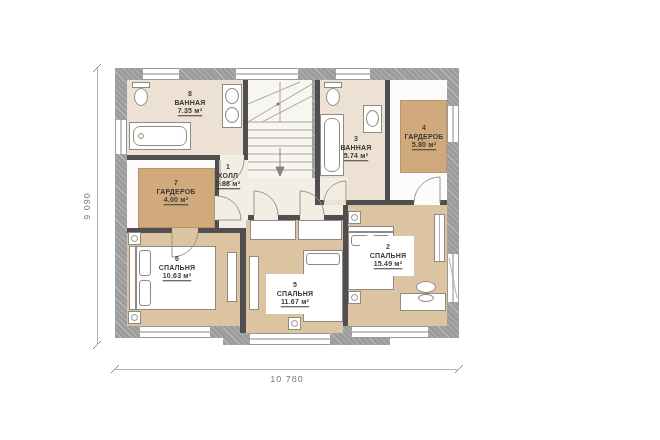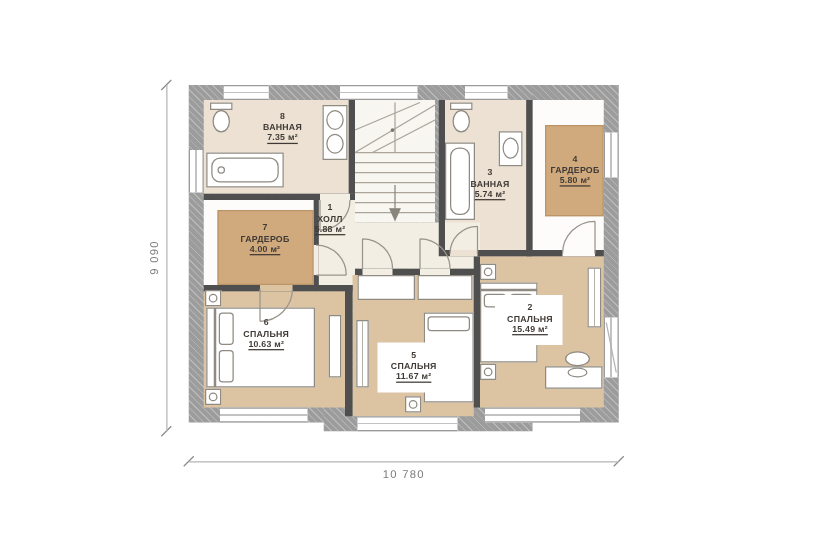--- a/index.html
+++ b/index.html
@@ -1,17 +1,17 @@
 <!DOCTYPE html>
 <html><head>
 <meta charset="utf-8">
 <style>
   html,body{margin:0;padding:0;background:#fff;}
   #canvas{position:relative;width:532px;height:440px;background:#ffffff;overflow:hidden;
-          font-family:"Liberation Sans", sans-serif;margin-left:36px;}
+          font-family:"Liberation Sans", sans-serif;}
   
   .wallbase{position:absolute;background:#9c9c9c;
     background-image:
       repeating-linear-gradient(45deg, rgba(255,255,255,.28) 0px, rgba(255,255,255,.28) 1px, transparent 1px, transparent 4px),
       repeating-linear-gradient(45deg, rgba(0,0,0,.10) 0px, rgba(0,0,0,.10) 1px, transparent 1px, transparent 8px);}
   
   .part{position:absolute;background:#4f4f4f;z-index:2;}
   
   .floor{position:absolute;z-index:1;}
   .f-bed{background:#dcc3a2;}

